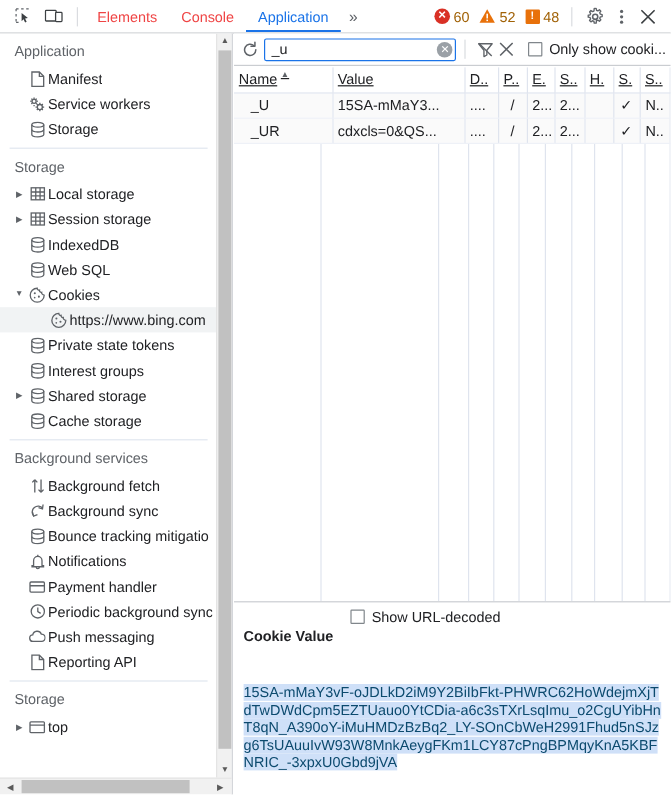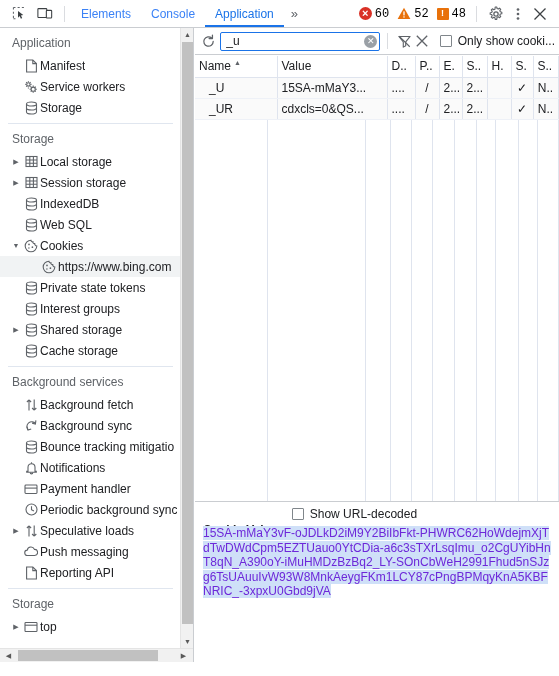--- a/index.html
+++ b/index.html
@@ -25,30 +25,30 @@
   .tb-icon-btn {
     width: 26px; height: 26px; display: flex; align-items: center; justify-content: center;
     cursor: pointer;
   }
   .tb-sep {
     width: 1px; height: 16px; background: #dadce0; margin: 0 6px;
   }
   .panel-tab {
     height: 27px; padding: 0 10px;
     display: flex; align-items: center;
-    font-size: 12px; color: #3b82f6; cursor: pointer; white-space: nowrap;
+    font-size: 12px; color: #ef4444; cursor: pointer; white-space: nowrap;
   }
   .panel-tab.active { color: #1a73e8; box-shadow: inset 0 -2px 0 #1a73e8; }
   .more-tabs {
     padding: 0 7px; height: 27px; display: flex; align-items: center;
     color: #5f6368; font-size: 13px; cursor: pointer;
   }
   .spacer { flex: 1 1 auto; }
   .issue-group { display: flex; align-items: center; gap: 3px; padding: 0 4px; cursor: pointer; }
-  .issue-group .cnt { font-size: 12px; color: #000000; font-family: Liberation Mono, monospace; }
+  .issue-group .cnt { font-size: 12px; color: #a16207; }
   .err-dot {
     width: 13px; height: 13px; border-radius: 50%; background: #d93025;
     display: inline-flex; align-items: center; justify-content: center;
     color: #fff; font-size: 11px; line-height: 1; font-weight: bold;
   }
   .info-sq {
     width: 12px; height: 12px; background: #e8710a; border-radius: 1px;
     display: inline-flex; align-items: center; justify-content: center;
     color: #fff; font-size: 9px; font-weight: bold; line-height: 1;
   }
@@ -150,21 +150,21 @@
     position: absolute; left: 0; top: 28px; width: 364px; height: 445px;
     overflow: hidden; background: #fff;
   }
   table.ck { border-collapse: collapse; table-layout: fixed; width: 364px; }
   table.ck th {
     height: 21px; font-weight: normal; font-size: 12px; color: #202124;
     text-align: left; padding: 0 4px; background: #fff;
     border-right: 1px solid #dfe4ee; border-bottom: 1px solid #dfe4ee;
     white-space: nowrap; overflow: hidden; cursor: pointer;
   }
-  table.ck th .th-inner { display: flex; align-items: flex-start; gap: 3px; }
+  table.ck th .th-inner { display: flex; align-items: flex-start; gap: 3px; text-decoration: underline; }
   table.ck th .sortarrow { font-size: 7px; color: #5f6368; }
   table.ck td {
     height: 21px; font-size: 12px; color: #202124; padding: 0 4px;
     border-right: 1px solid #dfe4ee; border-bottom: 1px solid #eef1f7;
     white-space: nowrap; overflow: hidden;
   }
   table.ck tr.row td { background: #fafafa; }
   table.ck td.ctr { text-align: center; }
   .grid-filler {
     position: absolute; left: 0; top: 64px; width: 364px; height: 381px;
@@ -176,22 +176,22 @@
   .value-panel {
     position: absolute; left: 0; top: 473px; width: 364px; height: 175px;
     border-top: 1px solid #cacdd1; background: #fff;
   }
   .vp-head {
     height: 24px; display: flex; align-items: center; padding: 0 8px; gap: 14px;
   }
   .vp-title { font-size: 12px; font-weight: bold; color: #202124; margin-top: 32px; }
   .vp-check { display: flex; align-items: center; gap: 6px; cursor: pointer; font-size: 12px; color: #202124; }
   .vp-body {
-    padding: 0 8px; font-size: 12px; line-height: 14.5px; color: #6d28d9;
-    word-break: break-all; white-space: normal;
+    padding: 0 8px; font-size: 12px; line-height: 14.5px; color: #0c4a6e;
+    word-break: break-all; white-space: normal; margin-top: 44px;
   }
   .vp-body span {
     background: #cfe0f8;
     box-decoration-break: clone; -webkit-box-decoration-break: clone;
   }
   svg { display: block; }
 </style>
 </head>
 <body>
 
@@ -471,30 +471,20 @@
         </div>
         <div class="sb-item" style="padding-left:10px">
           <span class="sb-arrow"></span>
           <span class="sb-ico">
             <svg width="13" height="13" viewBox="0 0 13 13">
               <circle cx="6.5" cy="6.5" r="5.5" stroke="#5f6368" stroke-width="1.1" fill="none"></circle>
               <path d="M6.5 3.3v3.4l2.4 1.4" stroke="#5f6368" stroke-width="1.1" fill="none"></path>
             </svg>
           </span>
           <span class="sb-lbl">Periodic background sync</span>
-        </div>
-        <div class="sb-item" style="padding-left:10px">
-          <span class="sb-arrow">▶</span>
-          <span class="sb-ico">
-            <svg width="13" height="14" viewBox="0 0 13 14">
-              <path d="M4 12.5V1.8M4 1.8L1.9 4M4 1.8L6.1 4" stroke="#5f6368" stroke-width="1.1" fill="none"></path>
-              <path d="M9.2 1.5v10.7M9.2 12.2L7.1 10M9.2 12.2L11.3 10" stroke="#5f6368" stroke-width="1.1" fill="none"></path>
-            </svg>
-          </span>
-          <span class="sb-lbl">Speculative loads</span>
         </div>
         <div class="sb-item" style="padding-left:10px">
           <span class="sb-arrow"></span>
           <span class="sb-ico">
             <svg width="14" height="11" viewBox="0 0 14 11">
               <path d="M3.6 9.5a2.7 2.7 0 01-.3-5.4 3.7 3.7 0 017.1-.7 2.9 2.9 0 01.3 6.1z" stroke="#5f6368" stroke-width="1.1" fill="none"></path>
             </svg>
           </span>
           <span class="sb-lbl">Push messaging</span>
         </div>

